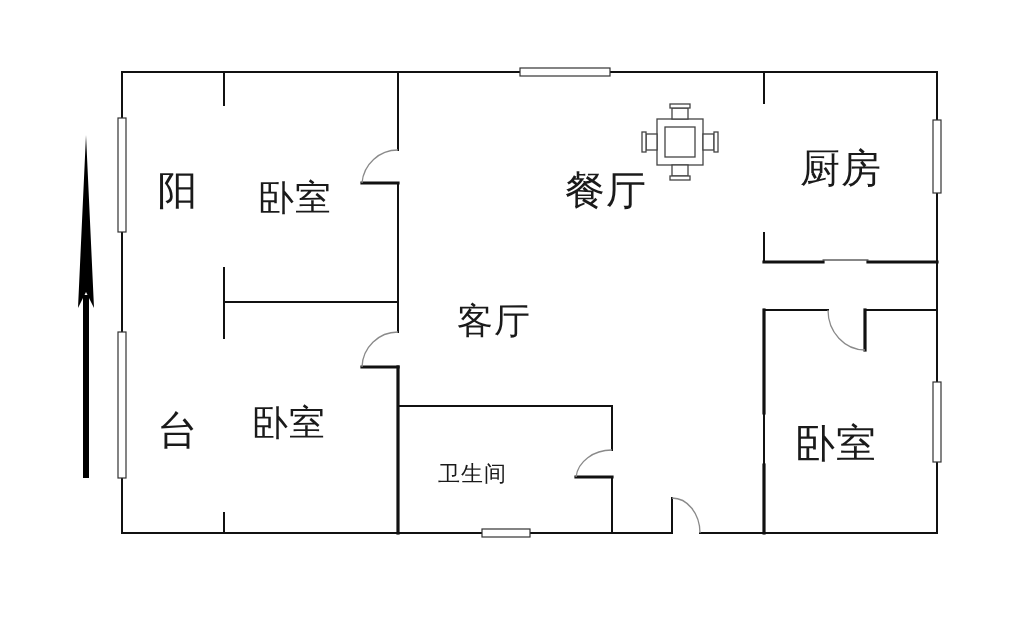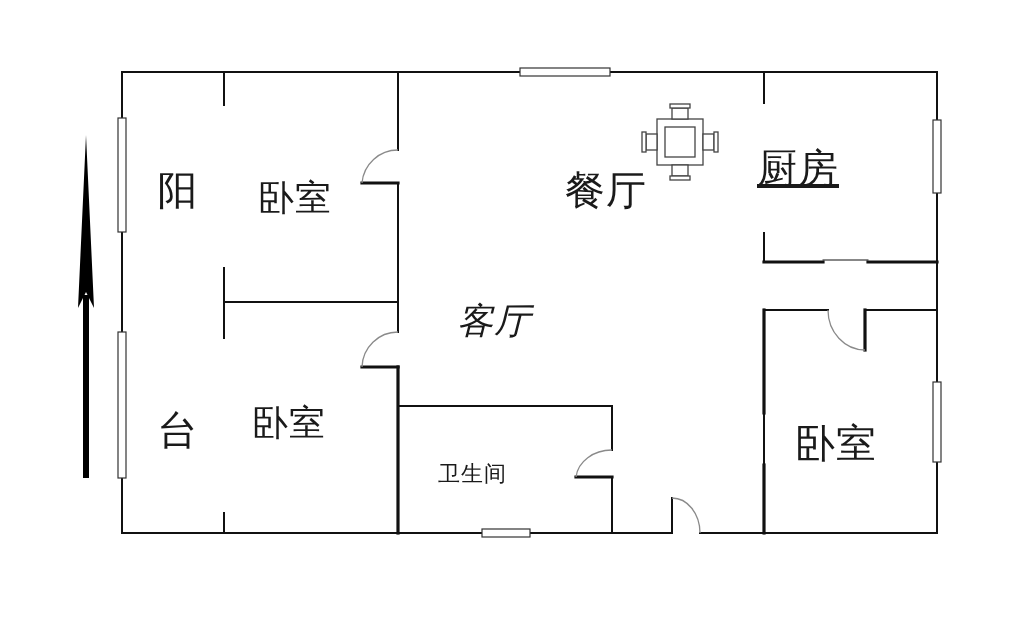--- a/index.html
+++ b/index.html
@@ -146,16 +146,16 @@
   </g>
 </svg>
 
 <div class="label big vertical" style="left:158px; top:142px;">阳</div>
 <div class="label big vertical" style="left:158px; top:378px;">台</div>
 
 <div class="label mid" style="left:258px; top:180px;">卧室</div>
 <div class="label mid" style="left:252px; top:405px;">卧室</div>
 
 <div class="label big" style="left:565px; top:170px;">餐厅</div>
-<div class="label mid" style="left:457px; top:303px;font-style:italic;">客厅</div>
-<div class="label big" style="left:757px; top:148px;text-decoration:underline;">厨房</div>
+<div class="label mid" style="left:457px; top:303px;">客厅</div>
+<div class="label big" style="left:800px; top:148px;">厨房</div>
 <div class="label small" style="left:438px; top:463px;">卫生间</div>
 <div class="label big" style="left:795px; top:423px;">卧室</div>
 
 </body></html>

